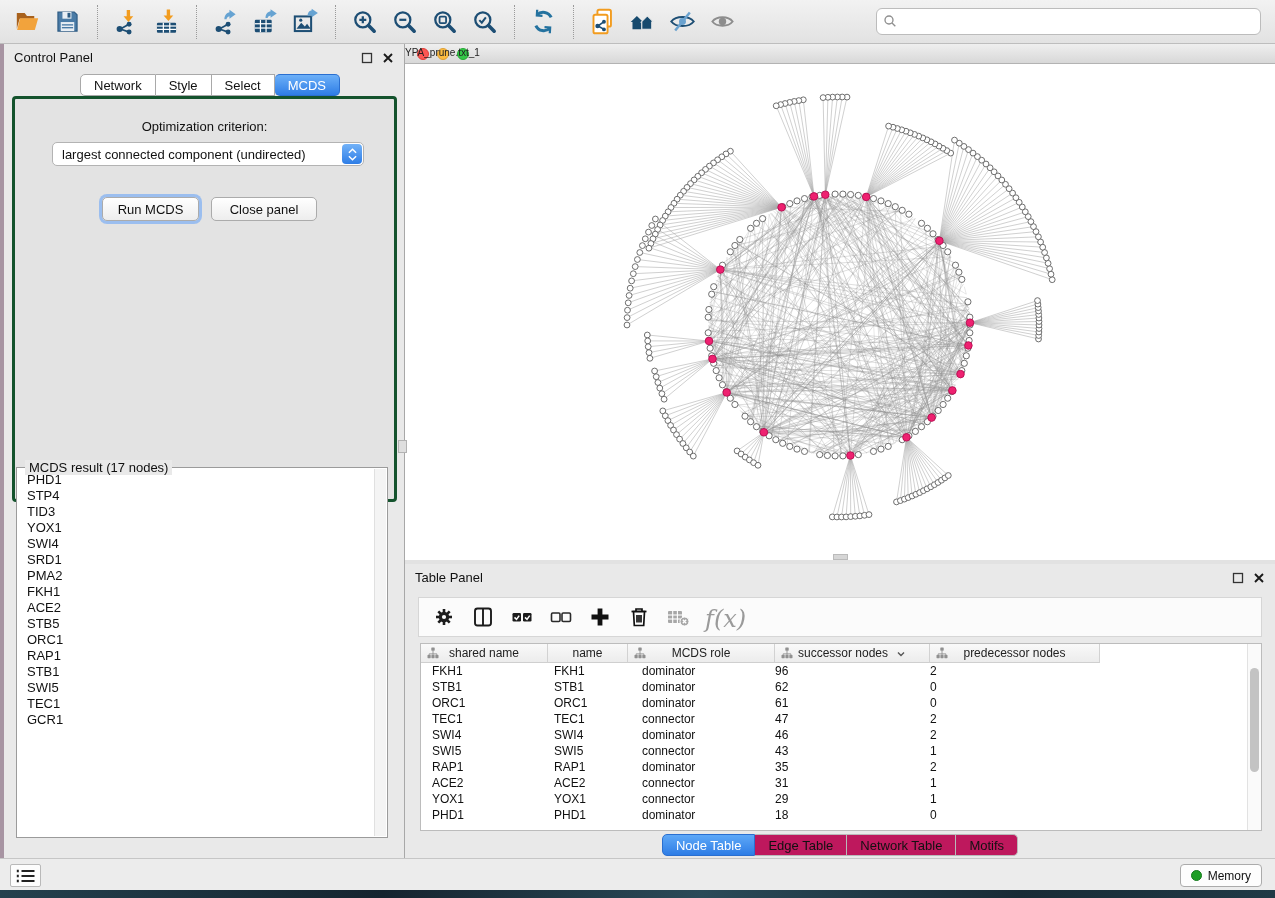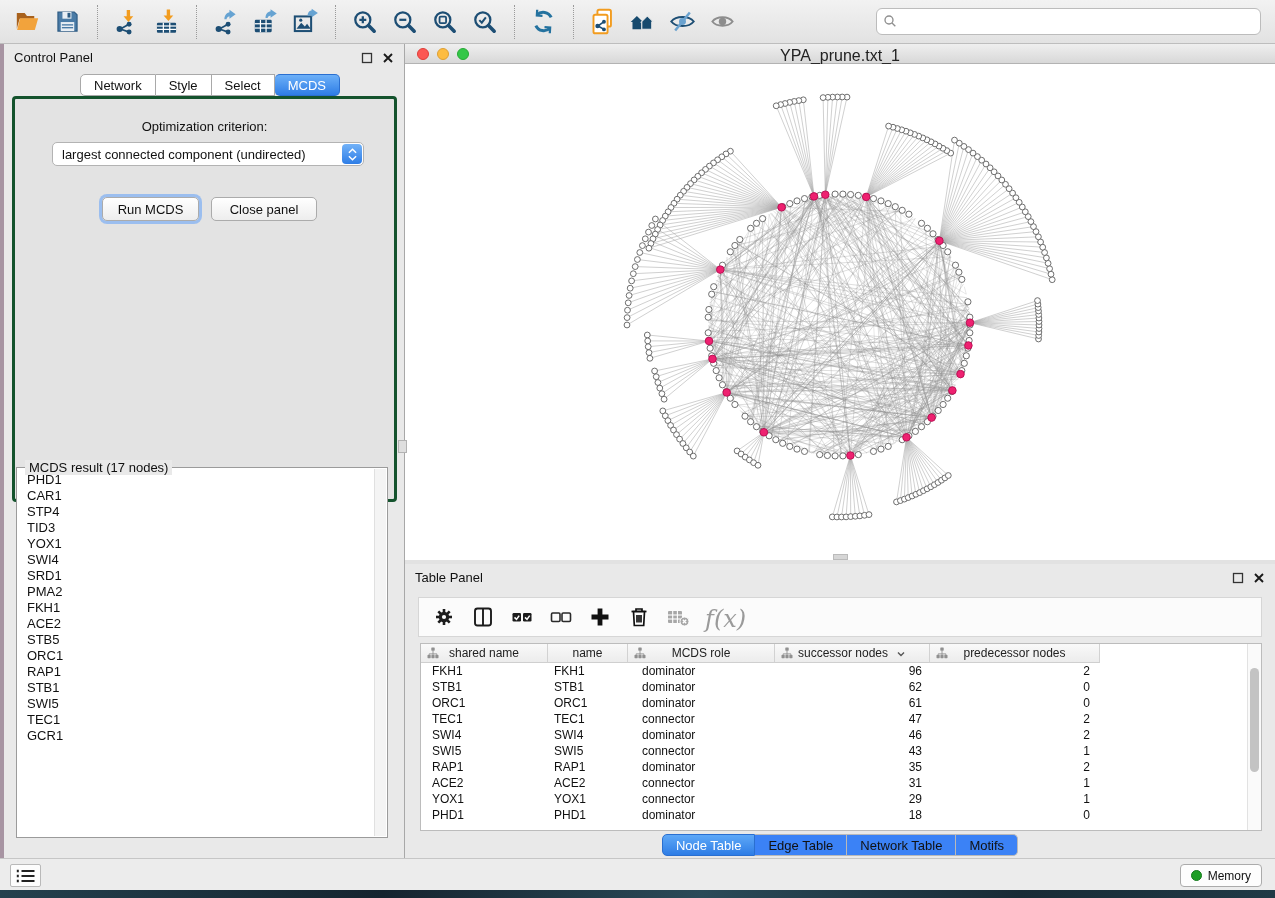--- a/index.html
+++ b/index.html
@@ -66,21 +66,21 @@
 
   
   .right { position:absolute; left:405px; top:44px; width:870px; height:814px; background:#e9e9e9; }
   .net-titlebar { position:absolute; left:0; top:0; width:870px; height:20px;
     background:linear-gradient(#efefef,#d8d8d8); border-bottom:1px solid #b3b3b3; }
   .lights { position:absolute; left:12px; top:4px; display:flex; gap:8px; }
   .light { width:12px; height:12px; border-radius:50%; }
   .light.red { background:#fc5753; border:1px solid #df3e38; }
   .light.yellow { background:#fdbc40; border:1px solid #de9f34; }
   .light.green { background:#33c748; border:1px solid #27aa35; }
-  .net-title { position:absolute; left:0; right:0; top:3px; text-align:center; font-size:16px; color:#222; }
+  .net-title { position:absolute; left:0; right:0; top:3px; font-size:10px; color:#222; }
   .net-canvas { position:absolute; left:0; top:20px; width:870px; height:496px; background:#fff; }
   .h-grip { position:absolute; left:428px; top:510px; width:15px; height:6px; background:#d6d6d6; border:1px solid #bbb; z-index:4; }
   .h-split { position:absolute; left:0; top:516px; width:870px; height:4px; background:#e2e2e2; }
 
   
   .table-panel { position:absolute; left:0; top:520px; width:870px; height:294px; background:#e9e9e9; }
   .tp-toolbar { position:absolute; left:13px; right:13px; top:33px; height:40px;
     background:#fbfbfb; border:1px solid #d6d6d6; display:flex; align-items:center; padding-left:13px; gap:15px; }
   .tp-icon { width:24px; height:24px; border:none; background:transparent; padding:0; cursor:pointer; }
   .tp-icon svg { width:24px; height:24px; display:block; }
@@ -89,26 +89,26 @@
 
   .ntable { position:absolute; left:15px; right:13px; top:79px; height:188px; background:#fff; border:1px solid #bcbcbc; }
   .thead { position:absolute; left:0; top:0; height:22px; display:flex; }
   .th { height:19px; background:linear-gradient(#f9f9f9,#ececec); border-right:1px solid #d2d2d2; border-bottom:1px solid #cfcfcf;
     display:flex; align-items:center; justify-content:center; gap:5px; font-size:12px; color:#222; position:relative; }
   .th .tree { width:12px; height:12px; position:absolute; left:6px; top:3px; }
   .th .sortv { width:10px; height:10px; margin-left:3px; }
   .tbody { position:absolute; left:0; top:19px; right:14px; bottom:0; overflow:hidden; }
   .trow { display:flex; height:16px; }
   .td { font-size:12px; color:#111; line-height:16px; white-space:nowrap; overflow:hidden; }
-  .td.num { text-align:right; }
+  .td.num { }
   .tscroll { position:absolute; right:0; top:0; bottom:0; width:14px; background:#fafafa; border-left:1px solid #e2e2e2; }
   .tthumb { position:absolute; left:2px; top:24px; width:9px; height:104px; background:#c3c3c3; border-radius:5px; }
 
   .btabs { position:absolute; left:0; right:0; top:270px; display:flex; justify-content:center; }
-  .btab { height:22px; padding:0 13px; background:#3b82f6; border:1px solid #b9b9b9; border-left:none;
+  .btab { height:22px; padding:0 13px; background:#be185d; border:1px solid #b9b9b9; border-left:none;
     font-size:13px; color:#111; display:flex; align-items:center; cursor:pointer; }
   .btab:first-child { border-left:1px solid #b9b9b9; border-radius:5px 0 0 5px; }
   .btab:last-child { border-radius:0 5px 5px 0; }
   .btab.active { background:linear-gradient(#5ea8f7,#2e7de6); border-color:#2a6fd0; color:#fff; }
 
   
   .statusbar { position:absolute; left:0; top:858px; width:1275px; height:32px; background:#ececec; border-top:1px solid #c6c6c6; }
   .list-btn { position:absolute; left:10px; top:5px; width:31px; height:23px; background:#fdfdfd; border:1px solid #b9b9b9; border-radius:2px; cursor:pointer; padding:2px 4px; }
   .list-btn svg { width:21px; height:16px; display:block; }
   .memory-btn { position:absolute; right:13px; top:5px; height:23px; background:#fdfdfd; border:1px solid #ababab; border-radius:4px;
@@ -312,21 +312,20 @@
       </div>
       <div class="btn-row">
         <button class="mac-btn btn-run">Run MCDS</button>
         <button class="mac-btn btn-close">Close panel</button>
       </div>
     </div>
     <div class="result-group">
       <span class="result-legend">MCDS result (17 nodes)</span>
       <div class="result-list" id="mcds-list">
           <div class="mcds-item">PHD1</div>
-          <div class="mcds-item">CAR1</div>
           <div class="mcds-item">STP4</div>
           <div class="mcds-item">TID3</div>
           <div class="mcds-item">YOX1</div>
           <div class="mcds-item">SWI4</div>
           <div class="mcds-item">SRD1</div>
           <div class="mcds-item">PMA2</div>
           <div class="mcds-item">FKH1</div>
           <div class="mcds-item">ACE2</div>
           <div class="mcds-item">STB5</div>
           <div class="mcds-item">ORC1</div>

